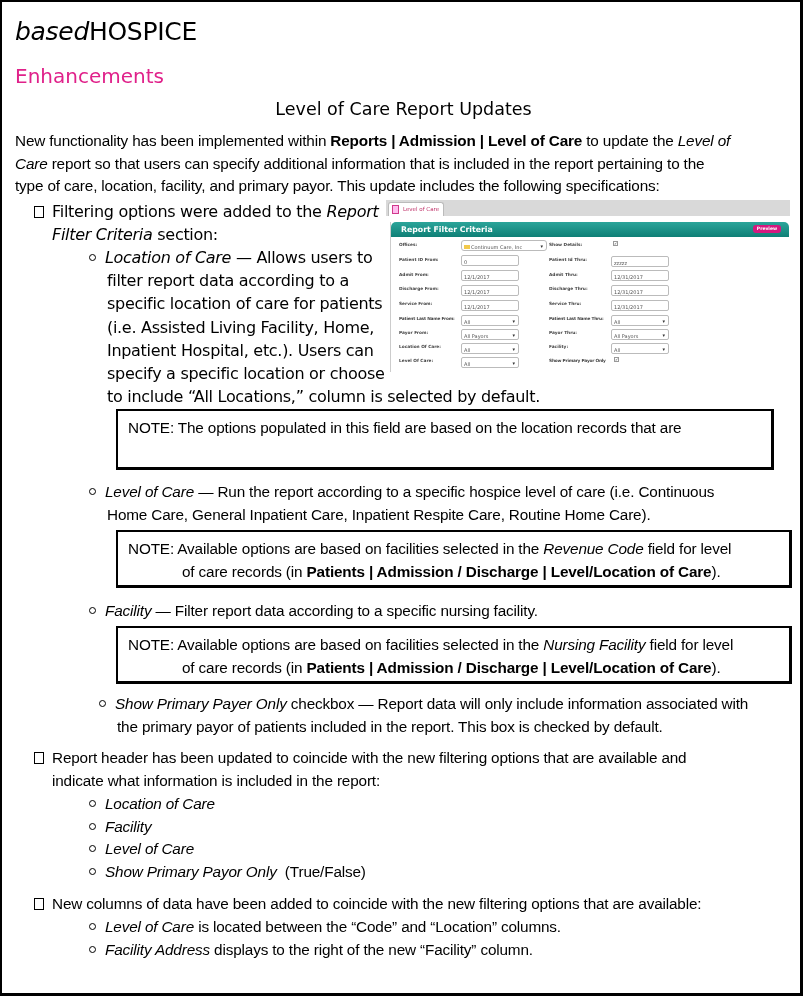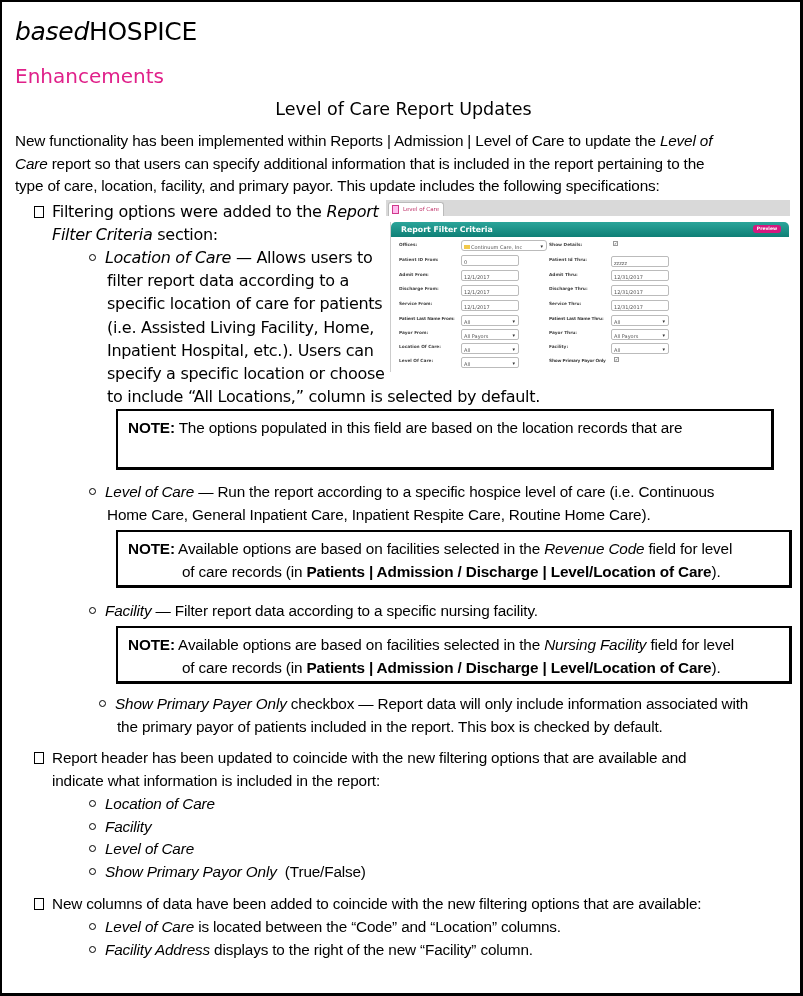--- a/index.html
+++ b/index.html
@@ -9,30 +9,30 @@
     position: absolute; left: 0; top: 0; width: 803px; height: 996px;
     border: 2px solid #000; border-right-width: 3px; border-bottom-width: 3px;
     background: #fff;
   }
   .brand { position: absolute; left: 13px; top: 14px; font-size: 25px; line-height: 32px; letter-spacing: -0.3px; }
   .brand i { font-style: italic; }
   .section { position: absolute; left: 13px; top: 60px; font-size: 20px; color: #e0218a; line-height: 28px; }
   .title { position: absolute; left: 0; width: 803px; top: 95px; text-align: center; font-size: 17.5px; line-height: 24px; }
   .txt { font-family: "Liberation Sans", sans-serif; font-size: 15.3px; line-height: 22.5px; letter-spacing: -0.15px; }
   .intro { position: absolute; left: 13px; top: 128px; width: 785px; }
-  .intro b { font-weight: normal; }
+  .intro b { font-weight: bold; }
   .bullet-sq { display: inline-block; width: 10px; height: 12px; border: 1.5px solid #000; margin-right: 8px; vertical-align: -1px; }
   .bullet-o { display: inline-block; width: 7px; height: 7px; border: 1px solid #000; border-radius: 50%; margin-right: 9px; vertical-align: 2px; }
   .abs { position: absolute; }
   .big { font-size: 16px; line-height: 23.2px; font-family: "DejaVu Sans", sans-serif; letter-spacing: -0.3px; }
   .note {
     position: absolute; border: 2px solid #000; border-right-width: 3px; border-bottom-width: 3px;
     padding: 6px 10px 4px 10px; background: #fff;
   }
-  .note .lbl { font-weight: bold; }
+  .note .lbl { font-weight: normal; }
   .note .indent { padding-left: 54px; }
   
   .shot { position: absolute; left: 384px; top: 198px; width: 404px; height: 172px; background: #fff; }
   .shot .tabbar { position: absolute; left: 0; top: 0; width: 404px; height: 16px; background: #d9d9d9; }
   .shot .tab { position: absolute; left: 2px; top: 2px; height: 14px; width: 56px; background: #fff; border: 1px solid #bbb; border-bottom: none; border-radius: 3px 3px 0 0; font-family: "DejaVu Sans", sans-serif; font-size: 5.5px; color: #c0336a; padding: 3px 0 0 14px; }
   .shot .tab .doc-icon { position: absolute; left: 3px; top: 2px; width: 7px; height: 9px; border: 1px solid #d03a8c; background: #fbe; }
   .shot .panel { position: absolute; left: 4px; top: 22px; width: 398px; height: 150px; border-left: 1px solid #ccc; text-decoration: underline; }
   .shot .hdr { position: absolute; left: 0; top: 0; width: 398px; height: 15px; background: linear-gradient(#2ba59a, #0f7f76); border-radius: 5px 5px 0 0; color: #fff; font-weight: bold; font-size: 7.8px; padding: 3px 0 0 10px; font-family: "DejaVu Sans", sans-serif; }
   .shot .preview { position: absolute; right: 8px; top: 3px; width: 28px; height: 8px; background: #d5187f; border-radius: 3px; color: #fff; font-size: 4.5px; text-align: center; line-height: 8px; font-weight: bold; }
   .shot .lab { position: absolute; font-size: 4.3px; color: #444; font-family: "DejaVu Sans", sans-serif; font-weight: bold; }

